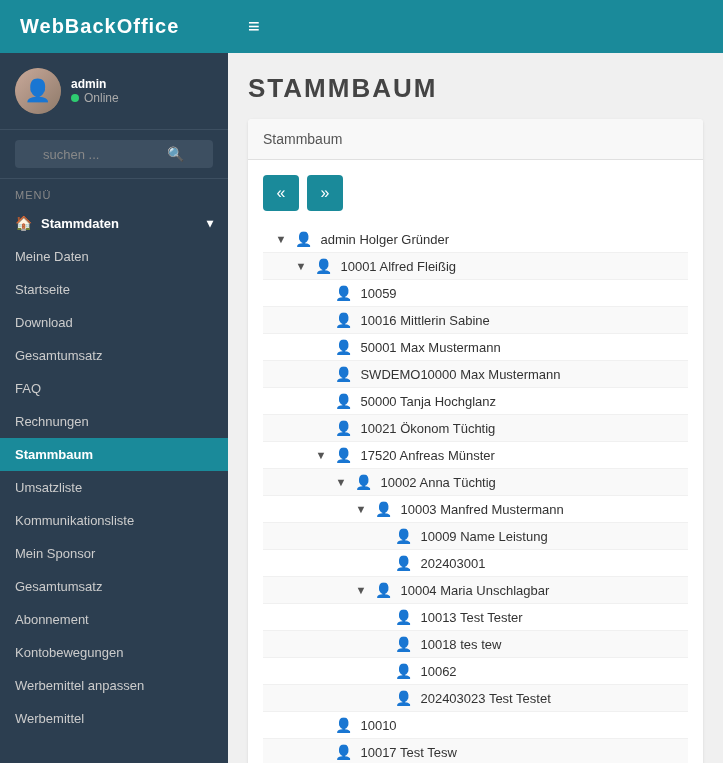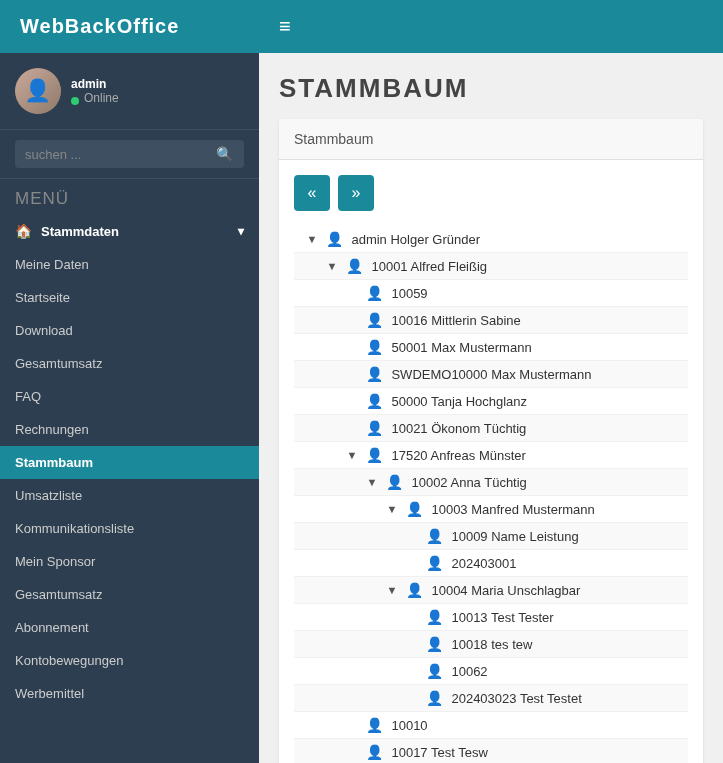--- a/index.html
+++ b/index.html
@@ -1,20 +1,20 @@
 <!DOCTYPE html>
 <html><head>
   <meta charset="utf-8">
   <style>
     * { box-sizing: border-box; margin: 0; padding: 0; }
     body { font-family: Arial, sans-serif; font-size: 14px; background: #f5f5f5; display: flex; height: 763px; overflow: hidden; }
 
     
     .sidebar {
-      width: 259px;
+      width: 228px;
       background: #2c3e50;
       color: #ecf0f1;
       display: flex;
       flex-direction: column;
       flex-shrink: 0;
       height: 100%;
       overflow-y: auto;
     }
 
     .sidebar-header {
@@ -59,21 +59,21 @@
     }
 
     .user-info .username {
       font-weight: bold;
       color: white;
       font-size: 12px;
     }
 
     .user-info .status {
       display: flex;
-      align-items: flex-end;
+      align-items: center;
       gap: 5px;
       font-size: 12px;
       color: #aaa;
     }
 
     .status-dot {
       width: 8px;
       height: 8px;
       border-radius: 50%;
       background: #2ecc71;
@@ -83,21 +83,21 @@
     .search-section {
       padding: 10px 15px;
       border-bottom: 1px solid #3d4f61;
     }
 
     .search-box {
       display: flex;
       align-items: center;
       background: #3d4f61;
       border-radius: 4px;
-      padding: 6px 10px;
+      padding: 6px 28px;
       gap: 8px;
     }
 
     .search-box input {
       background: transparent;
       border: none;
       outline: none;
       color: #aaa;
       font-size: 13px;
       flex: 1;
@@ -107,21 +107,21 @@
     .search-box input::placeholder { color: #888; }
 
     .search-icon-wrap {
       color: #aaa;
       cursor: pointer;
       font-size: 14px;
     }
 
     .menu-label {
       padding: 10px 15px 5px;
-      font-size: 17px;
+      font-size: 11px;
       color: #888;
       text-transform: uppercase;
       letter-spacing: 1px;
     }
 
     .nav-item {
       padding: 9px 15px;
       color: #ccc;
       cursor: pointer;
       display: flex;
@@ -337,20 +337,23 @@
   <div class="nav-item">
     <span>Gesamtumsatz</span>
   </div>
   <div class="nav-item">
     <span>Abonnement</span>
   </div>
   <div class="nav-item">
     <span>Kontobewegungen</span>
   </div>
   <div class="nav-item">
+    <span>Werbemittel anpassen</span>
+  </div>
+  <div class="nav-item">
     <span>Werbemittel</span>
   </div>
 
 </div>
 
 <div class="main">
 
   <div class="topbar">
     <span class="hamburger">≡</span>
   </div>

